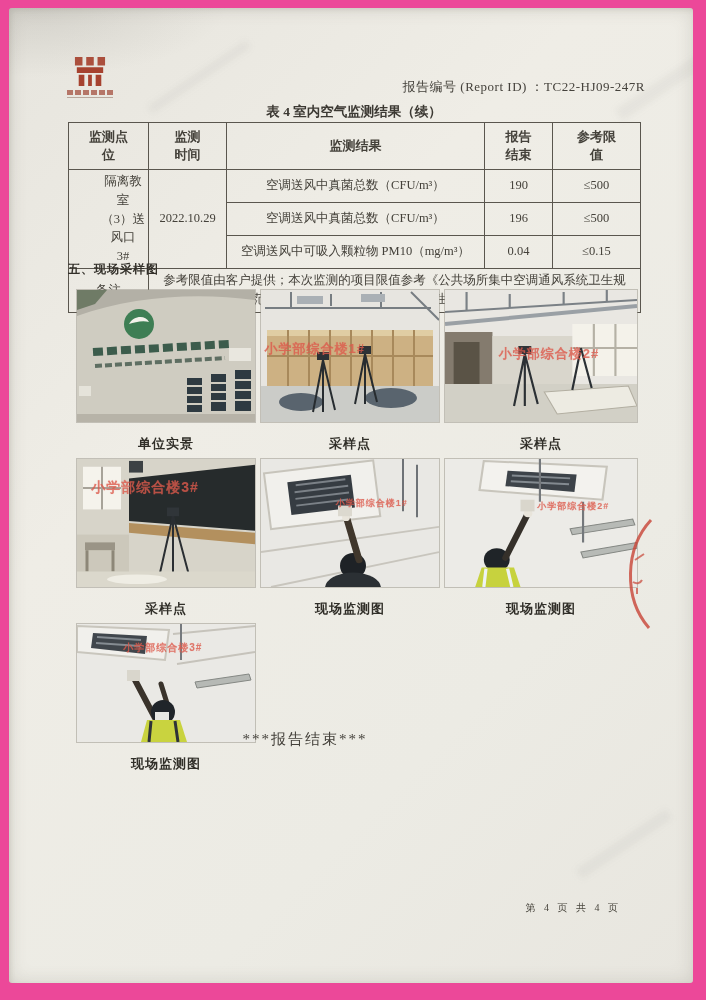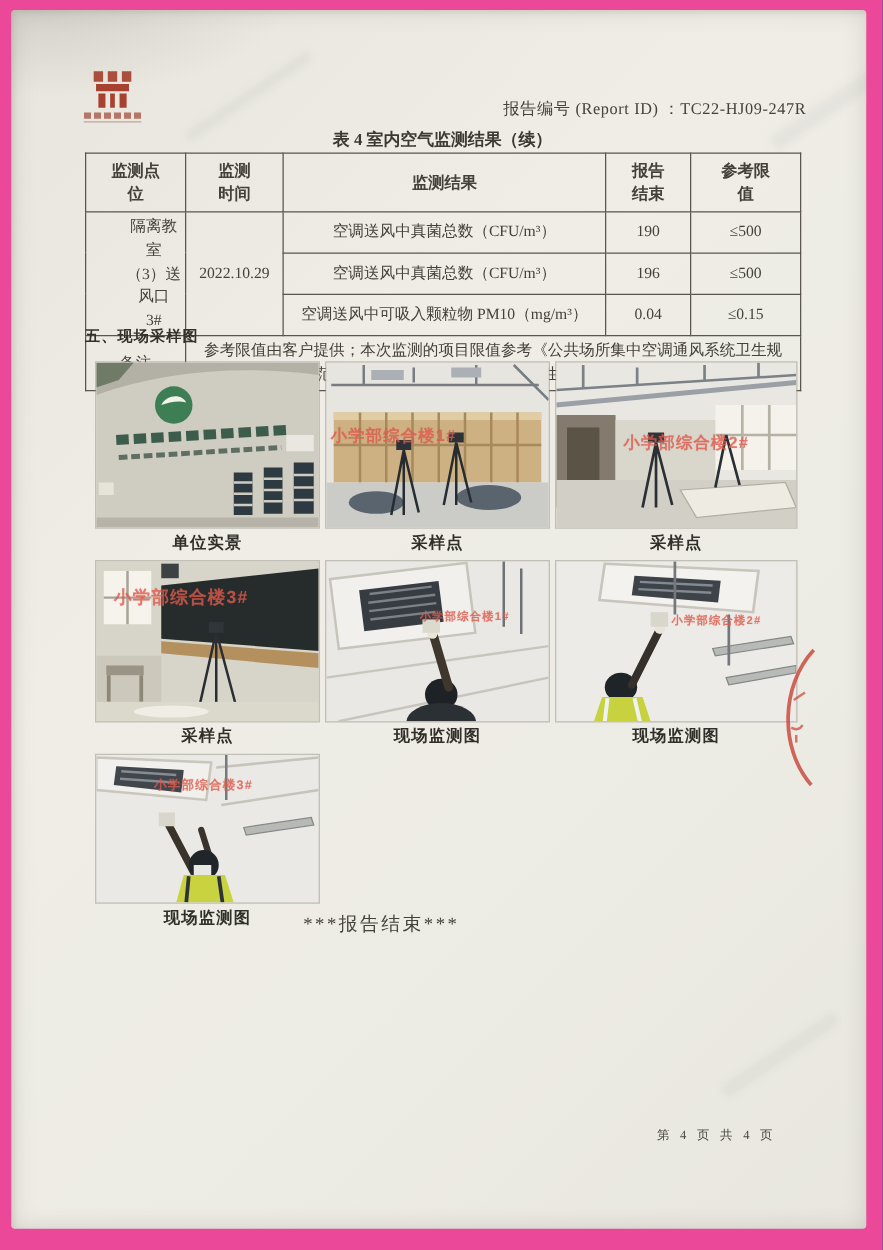--- a/index.html
+++ b/index.html
@@ -47,21 +47,21 @@
 
   .sec-heading{position:absolute;left:59px;top:253px;font-size:12px;font-weight:bold;color:#33302a;letter-spacing:1px;}
 
   .photo-grid{position:absolute;left:68px;top:282px;width:560px;}
   .photo-row{display:flex;gap:6px;margin-bottom:6px;}
   figure.photo{margin:0;position:relative;}
   figure.photo .shot{position:relative;overflow:hidden;background:#dcdad3;box-shadow:0 0 0 1px rgba(150,146,135,.5);}
   figure.photo svg.scene{display:block;width:100%;height:100%;}
   figcaption{
     text-align:center;font-weight:bold;font-size:13px;color:#312f29;
-    padding-top:3px;letter-spacing:1px;
+    padding-top:13px;letter-spacing:1px;
   }
   .wm{
     position:absolute;font-weight:bold;color:#dd5a4c;opacity:.8;letter-spacing:1px;
     white-space:nowrap;font-family:"Liberation Sans","DejaVu Sans",sans-serif;
     text-shadow:0 0 1px rgba(221,90,76,.4);
   }
 
   .end-text{position:absolute;left:0;top:722px;width:592px;text-align:center;
     font-size:15px;color:#44413b;letter-spacing:2px;}
   .page-num{position:absolute;top:893px;right:72px;font-size:10px;letter-spacing:3px;color:#4a473f;}

